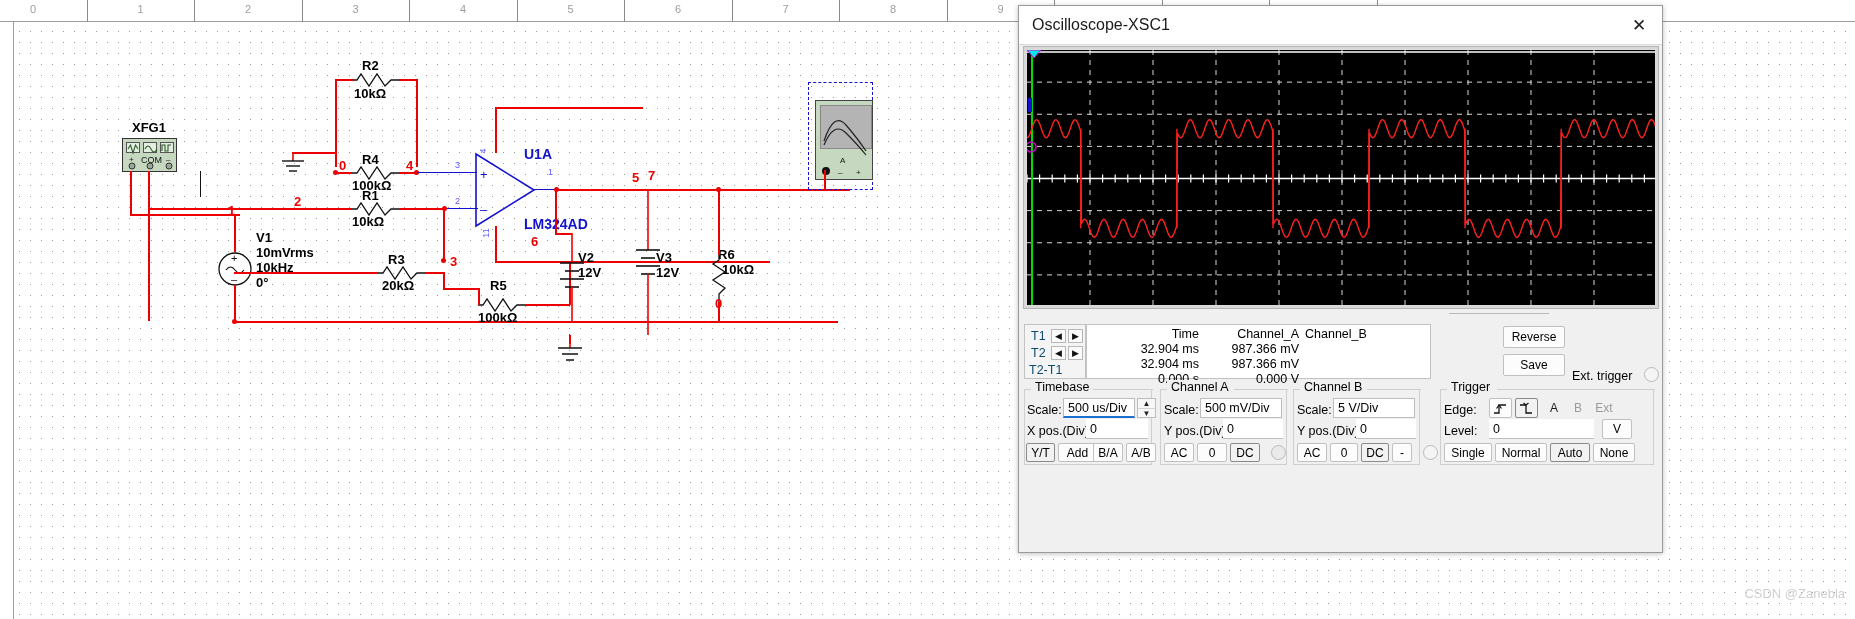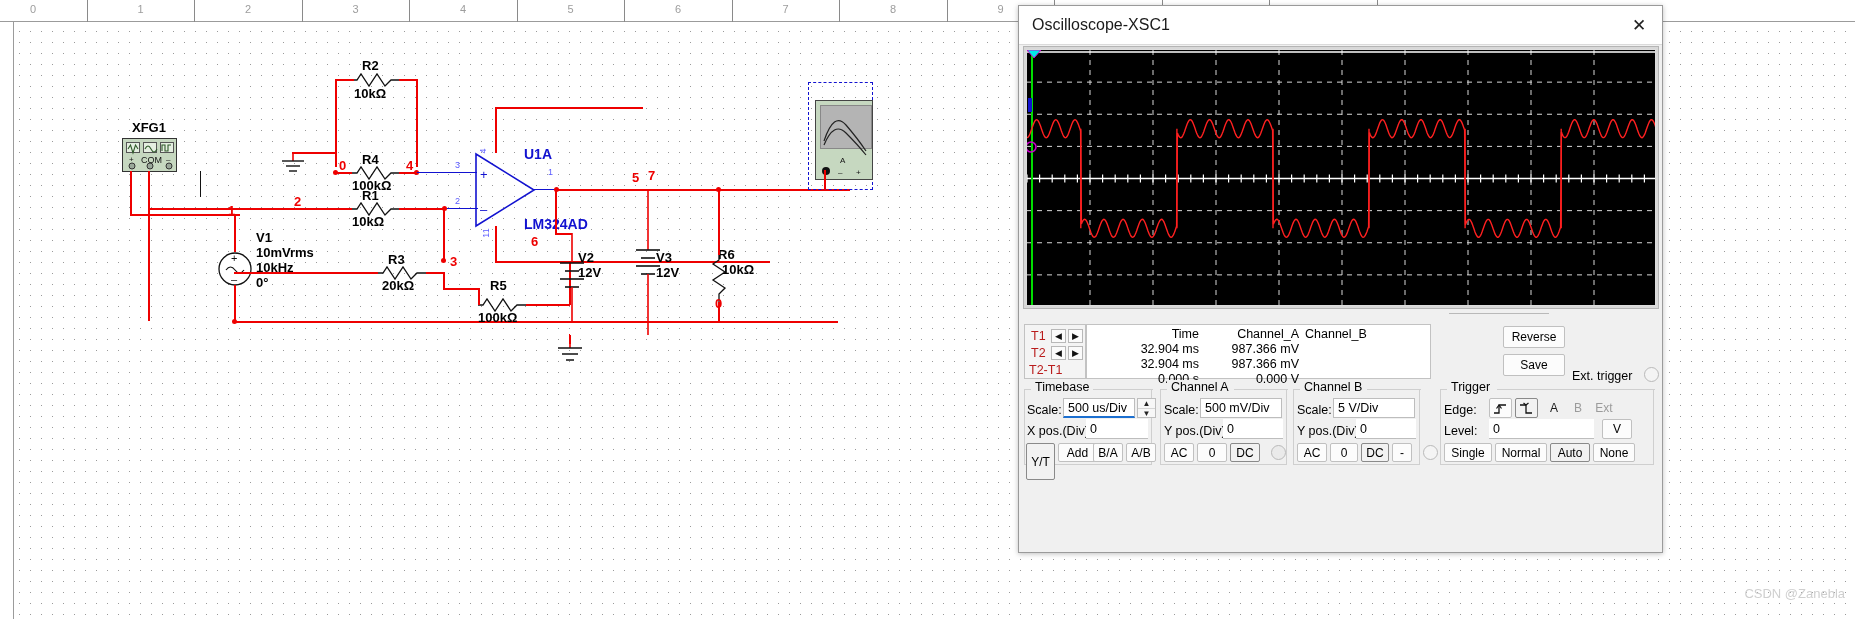--- a/index.html
+++ b/index.html
@@ -65,21 +65,21 @@
   #screen{
     position:absolute;left:4px;top:40px;width:636px;height:263px;
     background:#d8d8d8;border:1px solid #b4b4b4;box-sizing:border-box;padding:2px;
   }
   #screen-inner{position:relative;width:100%;height:100%;background:#000;border:1px solid #dcdcdc;box-sizing:border-box;overflow:hidden;}
   #divider{position:absolute;left:430px;top:307px;width:100px;height:1px;background:#b9b9b9;}
   #cursor-box{position:absolute;left:5px;top:318px;width:62px;height:55px;
     border:1px solid #c2c2c2;background:#f4f4f4;box-sizing:border-box;}
   #readout-box{position:absolute;left:67px;top:318px;width:345px;height:55px;
     border:1px solid #c2c2c2;background:#ffffff;box-sizing:border-box;}
-  .cur-row{position:absolute;font-size:12.5px;color:#b91c1c;font-family:"Liberation Sans",sans-serif;text-align:center;}
+  .cur-row{position:absolute;font-size:12.5px;color:#0c4a6e;font-family:"Liberation Sans",sans-serif;text-align:center;}
   .arrbtn{position:absolute;width:15px;height:14px;border:1px solid #b8b8b8;background:#fbfbfb;
     box-sizing:border-box;display:flex;align-items:center;justify-content:center;
     font-size:9px;color:#111;line-height:1;}
   .ro{position:absolute;font-size:12.5px;color:#000;font-family:"Liberation Sans",sans-serif;
     text-align:right;white-space:nowrap;}
   .ro-h{font-weight:normal;}
 
   .grp{position:absolute;border:1px solid #cfcfcf;border-top:none;box-sizing:border-box;}
   .grp-title{position:absolute;top:-9px;left:10px;background:#f0f0f0;padding:0 4px;
     font-size:12.5px;color:#000;font-family:"Liberation Sans",sans-serif;}
@@ -464,21 +464,21 @@
     <div class="grp-title" style="left:6px;">Timebase</div>
   </div>
   <div class="lab" style="left:8px;top:397px;">Scale:</div>
   <div class="tfield focus" style="left:44px;top:392px;width:72px;height:20px;">500 us/Div</div>
   <div class="spin" style="left:118px;top:392px;height:20px;">
     <div class="half top">▲</div>
       <div class="half">▼</div>
   </div>
   <div class="lab" style="left:8px;top:418px;">X pos.(Div):</div>
   <div class="tfield" style="left:67px;top:413px;width:62px;height:20px;border-top:none;border-left:none;border-right:none;">0</div>
-  <div class="btn sel" style="left:7px;top:437px;width:29px;height:37px;">Y/T</div>
+  <div class="btn sel" style="left:7px;top:437px;width:29px;height:19px;">Y/T</div>
   <div class="btn" style="left:39px;top:437px;width:39px;height:19px;">Add</div>
   <div class="btn" style="left:74px;top:437px;width:30px;height:19px;">B/A</div>
   <div class="btn" style="left:107px;top:437px;width:30px;height:19px;">A/B</div>
 
   <div class="grp" style="left:141px;top:383px;width:127px;height:76px;">
     <div class="grp-line" style="left:0;width:6px;"></div>
     <div class="grp-line" style="left:73px;right:0;width:54px;"></div>
     <div class="grp-title" style="left:6px;">Channel A</div>
   </div>
   <div class="lab" style="left:145px;top:397px;">Scale:</div>

